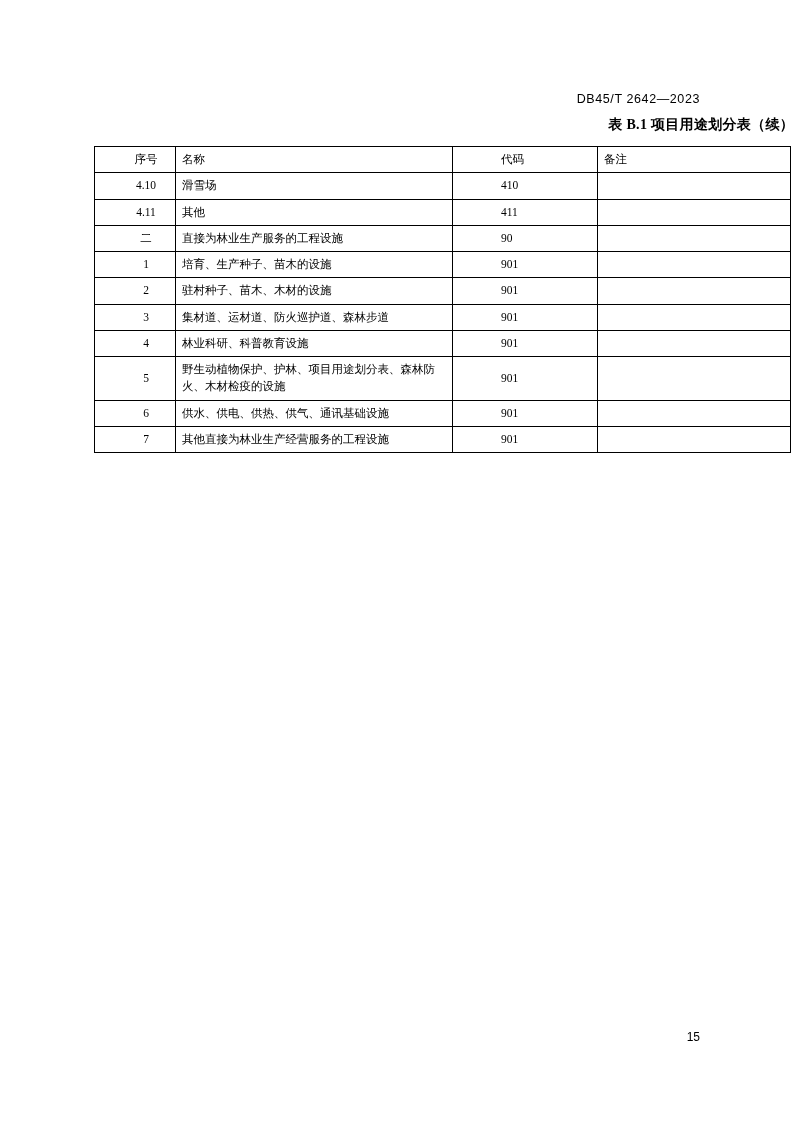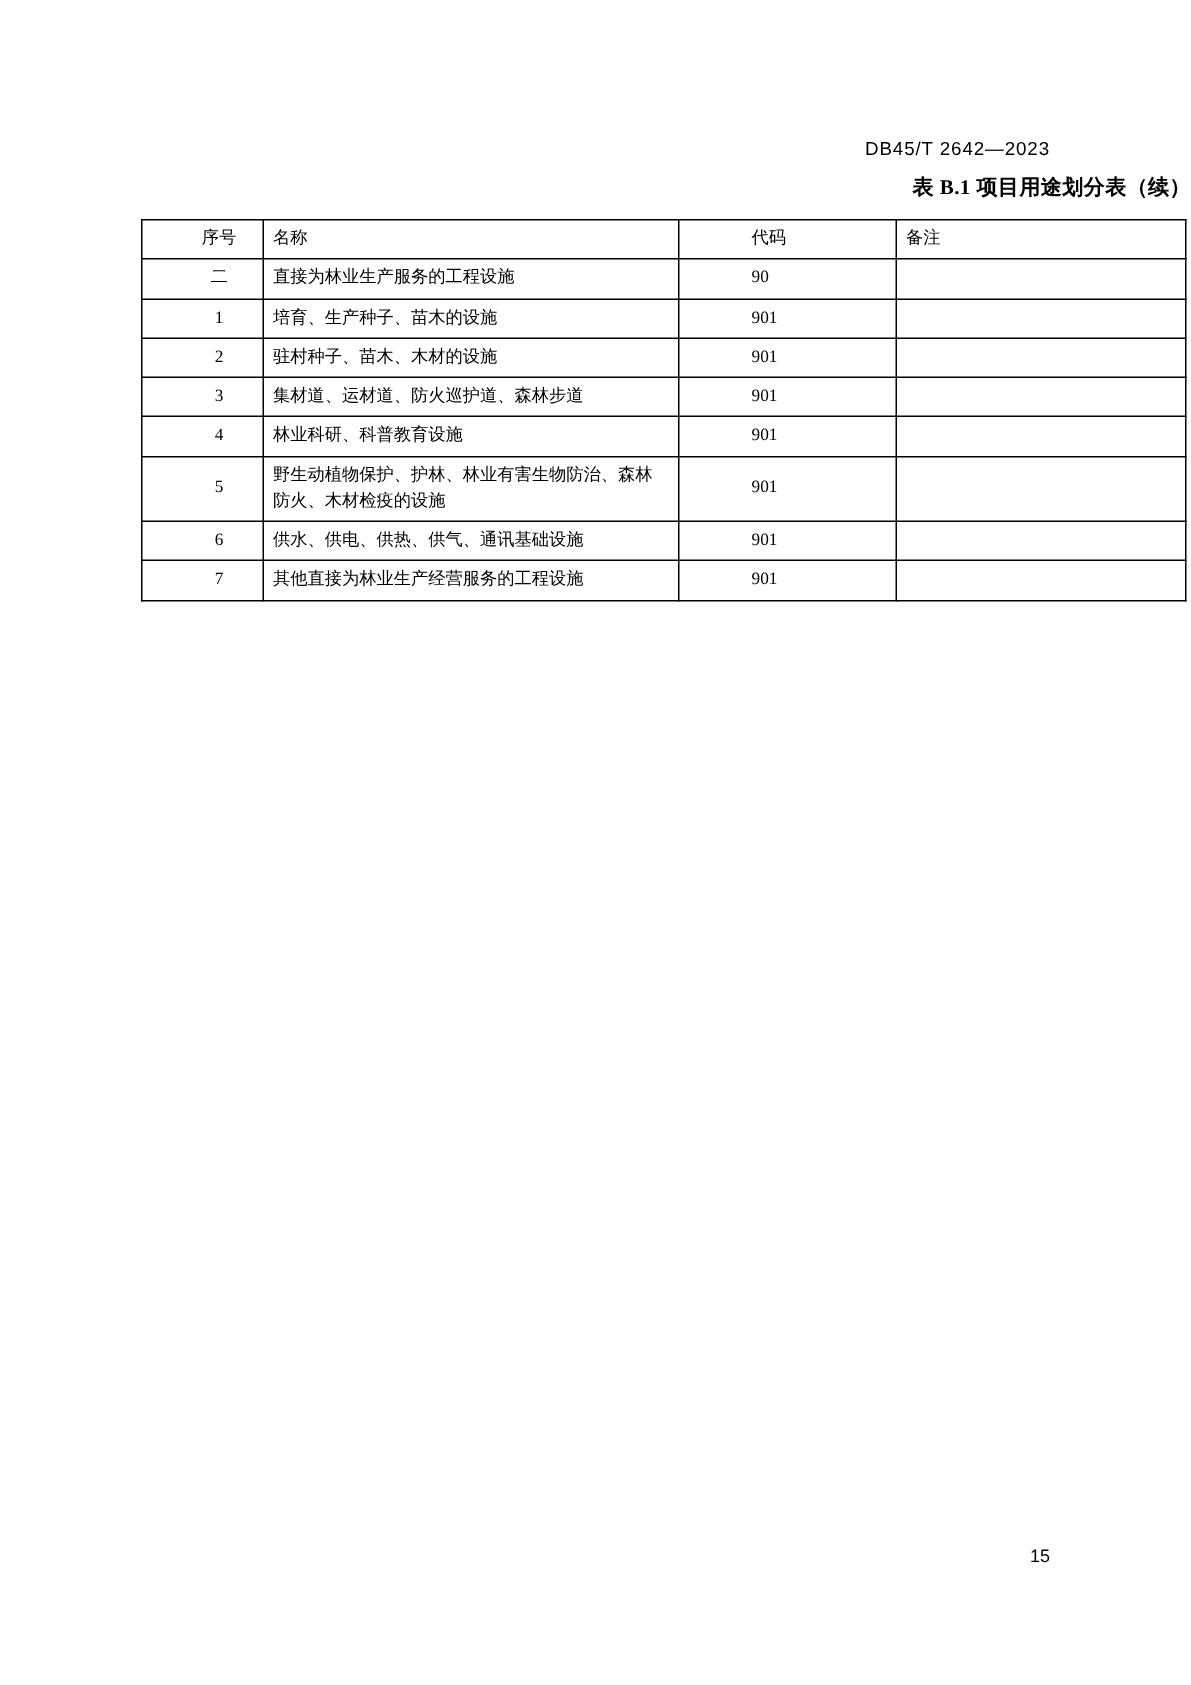--- a/index.html
+++ b/index.html
@@ -98,20 +98,32 @@
 
   <table class="b1">
     <tbody>
       <tr>
         <td class="c-idx">序号</td>
         <td class="c-name">名称</td>
         <td class="c-code">代码</td>
         <td class="c-remark">备注</td>
       </tr>
       <tr>
+        <td class="c-idx">4.10</td>
+        <td class="c-name">滑雪场</td>
+        <td class="c-code">410</td>
+        <td class="c-remark"></td>
+      </tr>
+      <tr>
+        <td class="c-idx">4.11</td>
+        <td class="c-name">其他</td>
+        <td class="c-code">411</td>
+        <td class="c-remark"></td>
+      </tr>
+      <tr>
         <td class="c-idx">二</td>
         <td class="c-name">直接为林业生产服务的工程设施</td>
         <td class="c-code">90</td>
         <td class="c-remark"></td>
       </tr>
       <tr>
         <td class="c-idx">1</td>
         <td class="c-name">培育、生产种子、苗木的设施</td>
         <td class="c-code">901</td>
         <td class="c-remark"></td>
@@ -129,21 +141,21 @@
         <td class="c-remark"></td>
       </tr>
       <tr>
         <td class="c-idx">4</td>
         <td class="c-name">林业科研、科普教育设施</td>
         <td class="c-code">901</td>
         <td class="c-remark"></td>
       </tr>
       <tr class="row-tall">
         <td class="c-idx">5</td>
-        <td class="c-name">野生动植物保护、护林、林业有害生物防治、森林防火、木材检疫的设施</td>
+        <td class="c-name">野生动植物保护、护林、项目用途划分表、森林防火、木材检疫的设施</td>
         <td class="c-code">901</td>
         <td class="c-remark"></td>
       </tr>
       <tr>
         <td class="c-idx">6</td>
         <td class="c-name">供水、供电、供热、供气、通讯基础设施</td>
         <td class="c-code">901</td>
         <td class="c-remark"></td>
       </tr>
       <tr>

